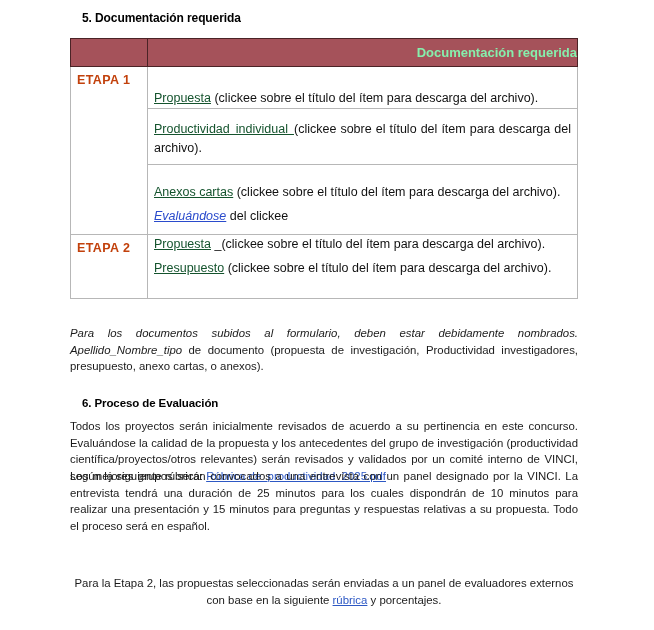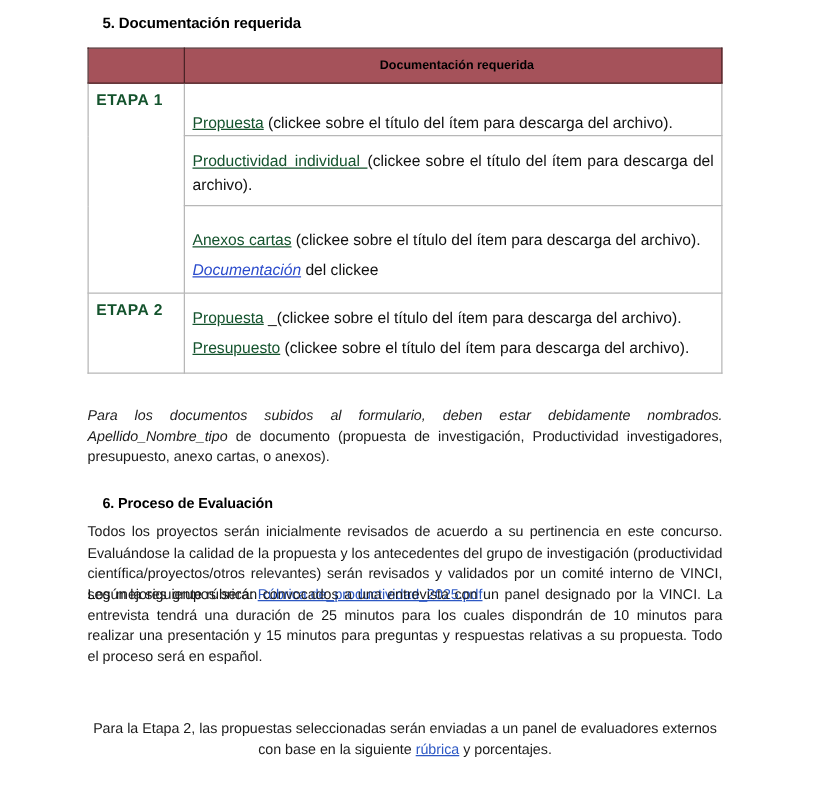--- a/index.html
+++ b/index.html
@@ -39,36 +39,36 @@
     }
     .doc-table th, .doc-table td {
       border: 1px solid #b7b7b7;
       vertical-align: top;
       padding: 0;
     }
     .doc-table thead th {
       background: #a5525a;
       border-color: #4a2326;
       height: 27px;
-      text-align: center;
-      color: #000000;
+      text-align: right;
+      color: #86efac;
       font-weight: bold;
-      font-size: 10px;
+      font-size: 13px;
       padding-left: 6px;
       vertical-align: middle;
     }
     .doc-table thead th.corner {
       border-right: 1px solid #4a2326;
     }
     .stage-cell {
       width: 70px;
       font-weight: bold;
       font-size: 12.5px;
       padding: 6px 0 0 6px !important;
-      color: #14532d;
+      color: #c2410c;
       letter-spacing: 0.4px;
     }
     .item-cell {
       font-size: 12.5px;
       line-height: 19px;
       padding: 0 6px !important;
     }
     .item-line {
       display: block;
       margin: 0;
@@ -133,29 +133,29 @@
             <a class="doc-link" style="word-spacing:2px;margin-top:32px;">Productividad  individual  </a><span class="note"> (clickee sobre el título del ítem para descarga del archivo).</span>
           </span>
         </td>
       </tr>
       <tr style="height:70px;">
         <td class="item-cell">
           <span class="item-line" style="margin-top:18px;">
             <a class="doc-link">Anexos cartas</a><span class="note"> (clickee sobre el título del ítem para descarga del archivo).</span>
           </span>
           <span class="item-line" style="margin-top:5px;">
-            <a class="doc-link italic">Documentación</a><span class="note"> del clickee</span>
+            <a class="doc-link italic">Evaluándose</a><span class="note"> del clickee</span>
           </span>
         </td>
       </tr>
 
       <tr style="height:64px;">
         <td class="stage-cell">ETAPA  2</td>
         <td class="item-cell">
-          <span class="item-line" style="margin-top:10px;">
+          <span class="item-line" style="">
             <a class="doc-link">Propuesta</a><span class="note"> _(clickee sobre el título del ítem para descarga del archivo).</span>
           </span>
           <span class="item-line" style="margin-top:5px;">
             <a class="doc-link">Presupuesto</a><span class="note"> (clickee sobre el título del ítem para descarga del archivo).</span>
           </span>
         </td>
       </tr>
     </tbody>
   </table>
 

